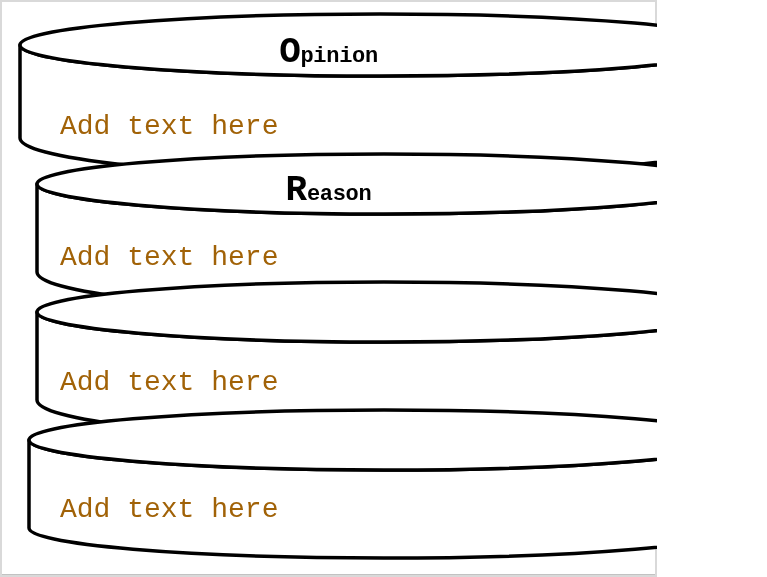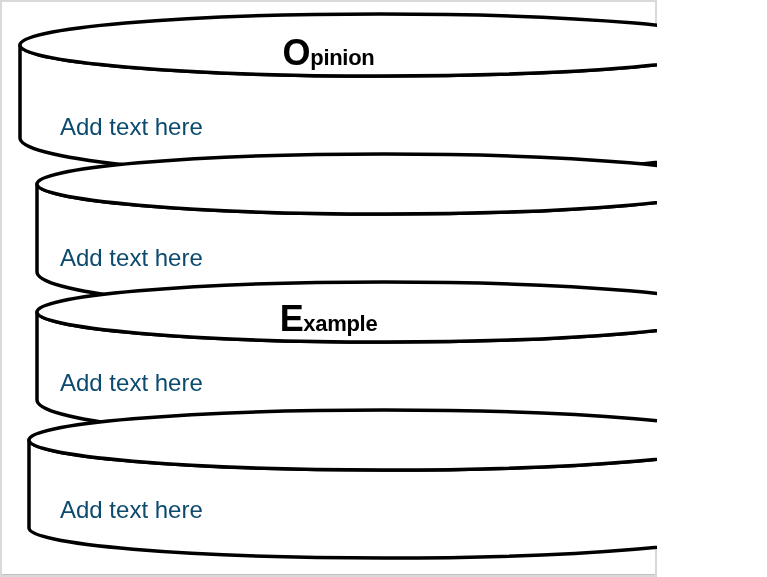--- a/index.html
+++ b/index.html
@@ -3,21 +3,21 @@
 <meta charset="utf-8">
 <style>
   html, body { margin: 0; padding: 0; background: #ffffff; }
   .canvas {
     position: relative;
     width: 657px;
     height: 577px;
     background: #ffffff;
     box-shadow: inset 0 0 0 2px #d9d9d9, inset 0 -3px 0 0 #c2c2c2;
     overflow: hidden;
-    font-family: Liberation Sans, sans-serif;
+    font-family: Liberation Mono, monospace;
   }
   .disc-svg {
     position: absolute;
     left: 0; top: 0;
     width: 767px; height: 577px;
     display: block;
   }
   .disc-title {
     position: absolute;
     left: 0;
@@ -28,24 +28,24 @@
     color: #000000;
     white-space: nowrap;
     letter-spacing: -0.3px;
     cursor: text;
   }
   .title-initial { font-size: 36px; }
   .title-rest   { font-size: 22px; }
   .placeholder {
     position: absolute;
     left: 60px;
-    font-size: 24px;
+    font-size: 28px;
     line-height: 26px;
     font-weight: 400;
-    color: #0c4a6e;
+    color: #a16207;
     white-space: nowrap;
     cursor: text;
   }
   .t1 { top: 33px; }
   .t2 { top: 171px; }
   .t3 { top: 299px; }
   .t4 { top: 427px; }
   .p1 { top: 114px; }
   .p2 { top: 245px; }
   .p3 { top: 370px; }
@@ -75,22 +75,22 @@
 
     <g>
       <path d="M 29 440 V 528 A 355 30 0 0 0 739 528 V 440 A 355 30 0 0 1 29 440 Z" stroke-width="3.5" stroke-linejoin="round" stroke="#000000" fill="#ffffff"></path>
       <ellipse cx="384" cy="440" rx="355" ry="30" stroke-width="3.5" stroke="#000000" fill="#ffffff"></ellipse>
     </g>
   </svg>
 
   <div class="disc-title t1">
     <span class="title-initial">O</span><span class="title-rest">pinion</span>
   </div>
-  <div class="disc-title t3">
-    <span class="title-initial">E</span><span class="title-rest">xample</span>
+  <div class="disc-title t2">
+    <span class="title-initial">R</span><span class="title-rest">eason</span>
   </div>
 
   <div class="placeholder p1">Add text here</div>
   <div class="placeholder p2">Add text here</div>
   <div class="placeholder p3">Add text here</div>
   <div class="placeholder p4">Add text here</div>
 
 </div>
 
 </body></html>

